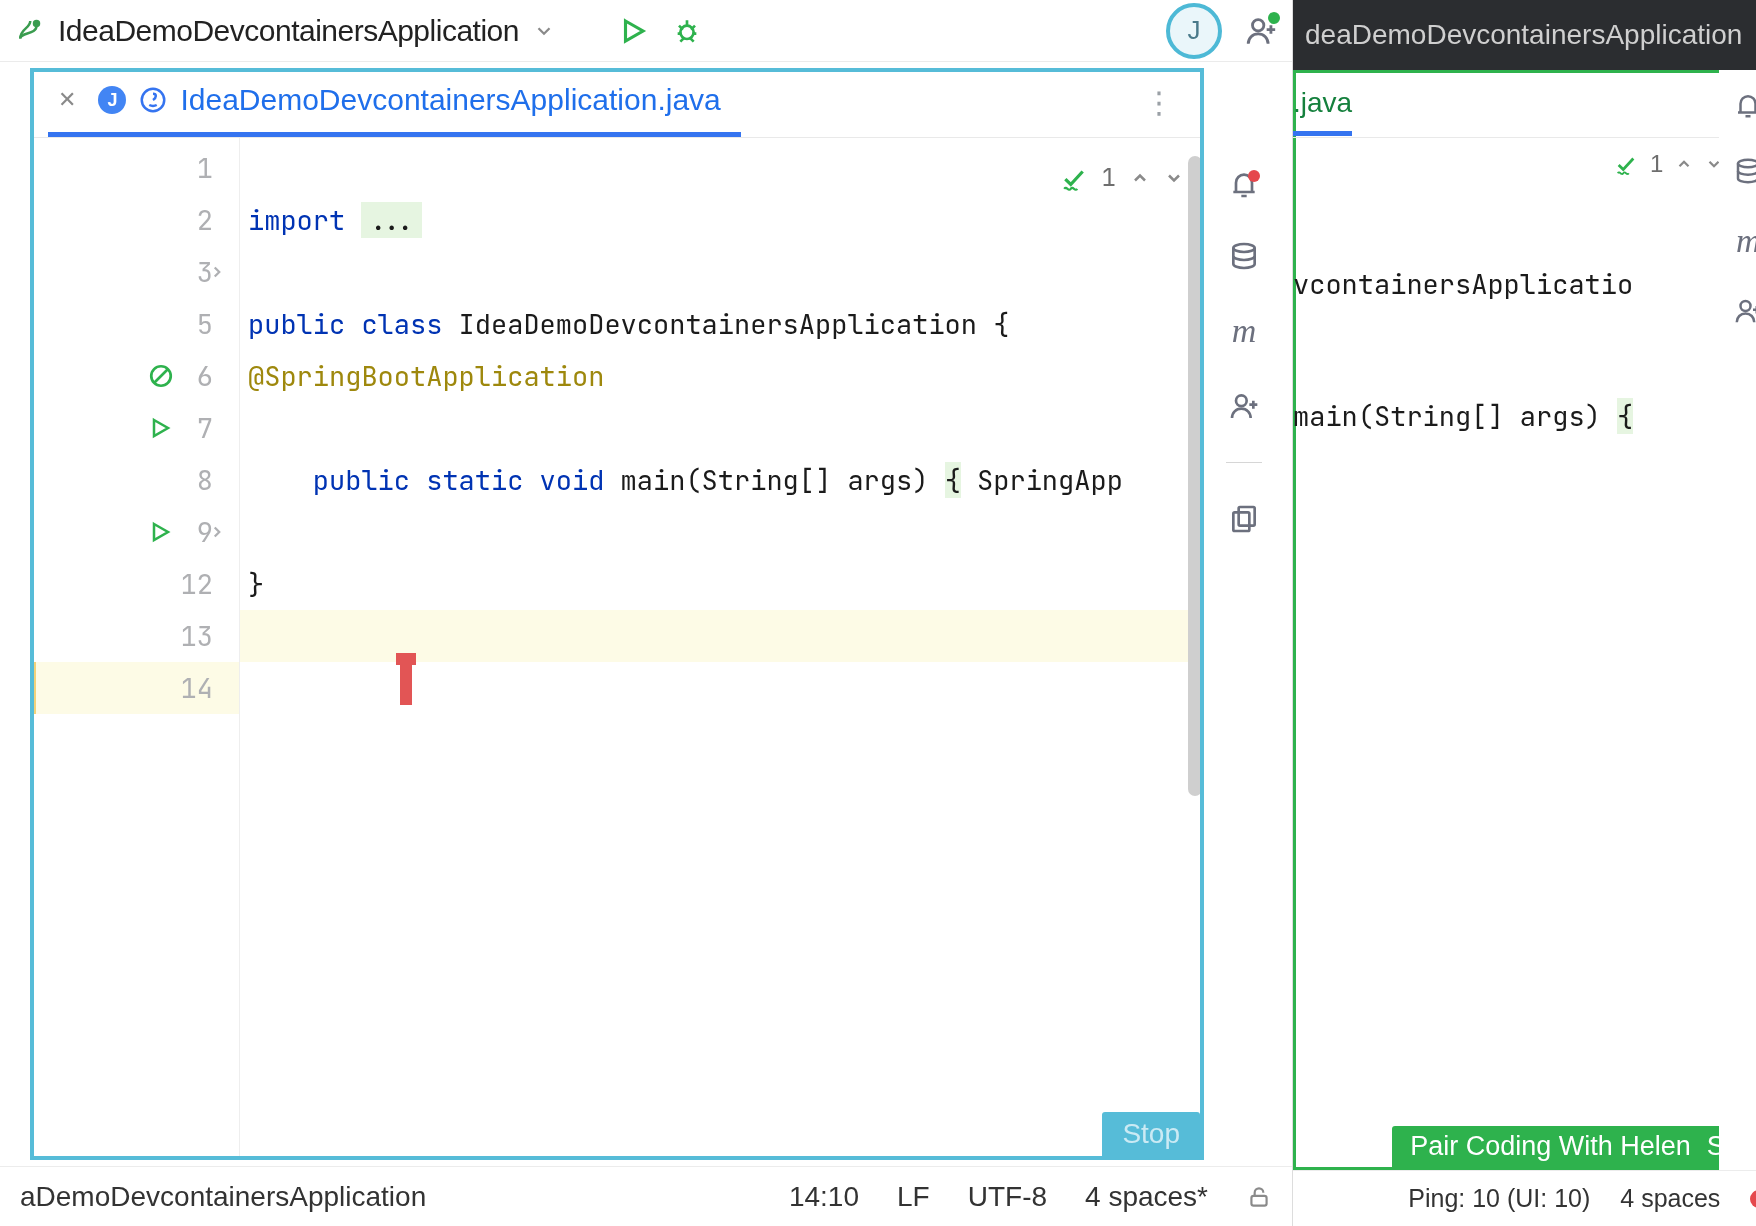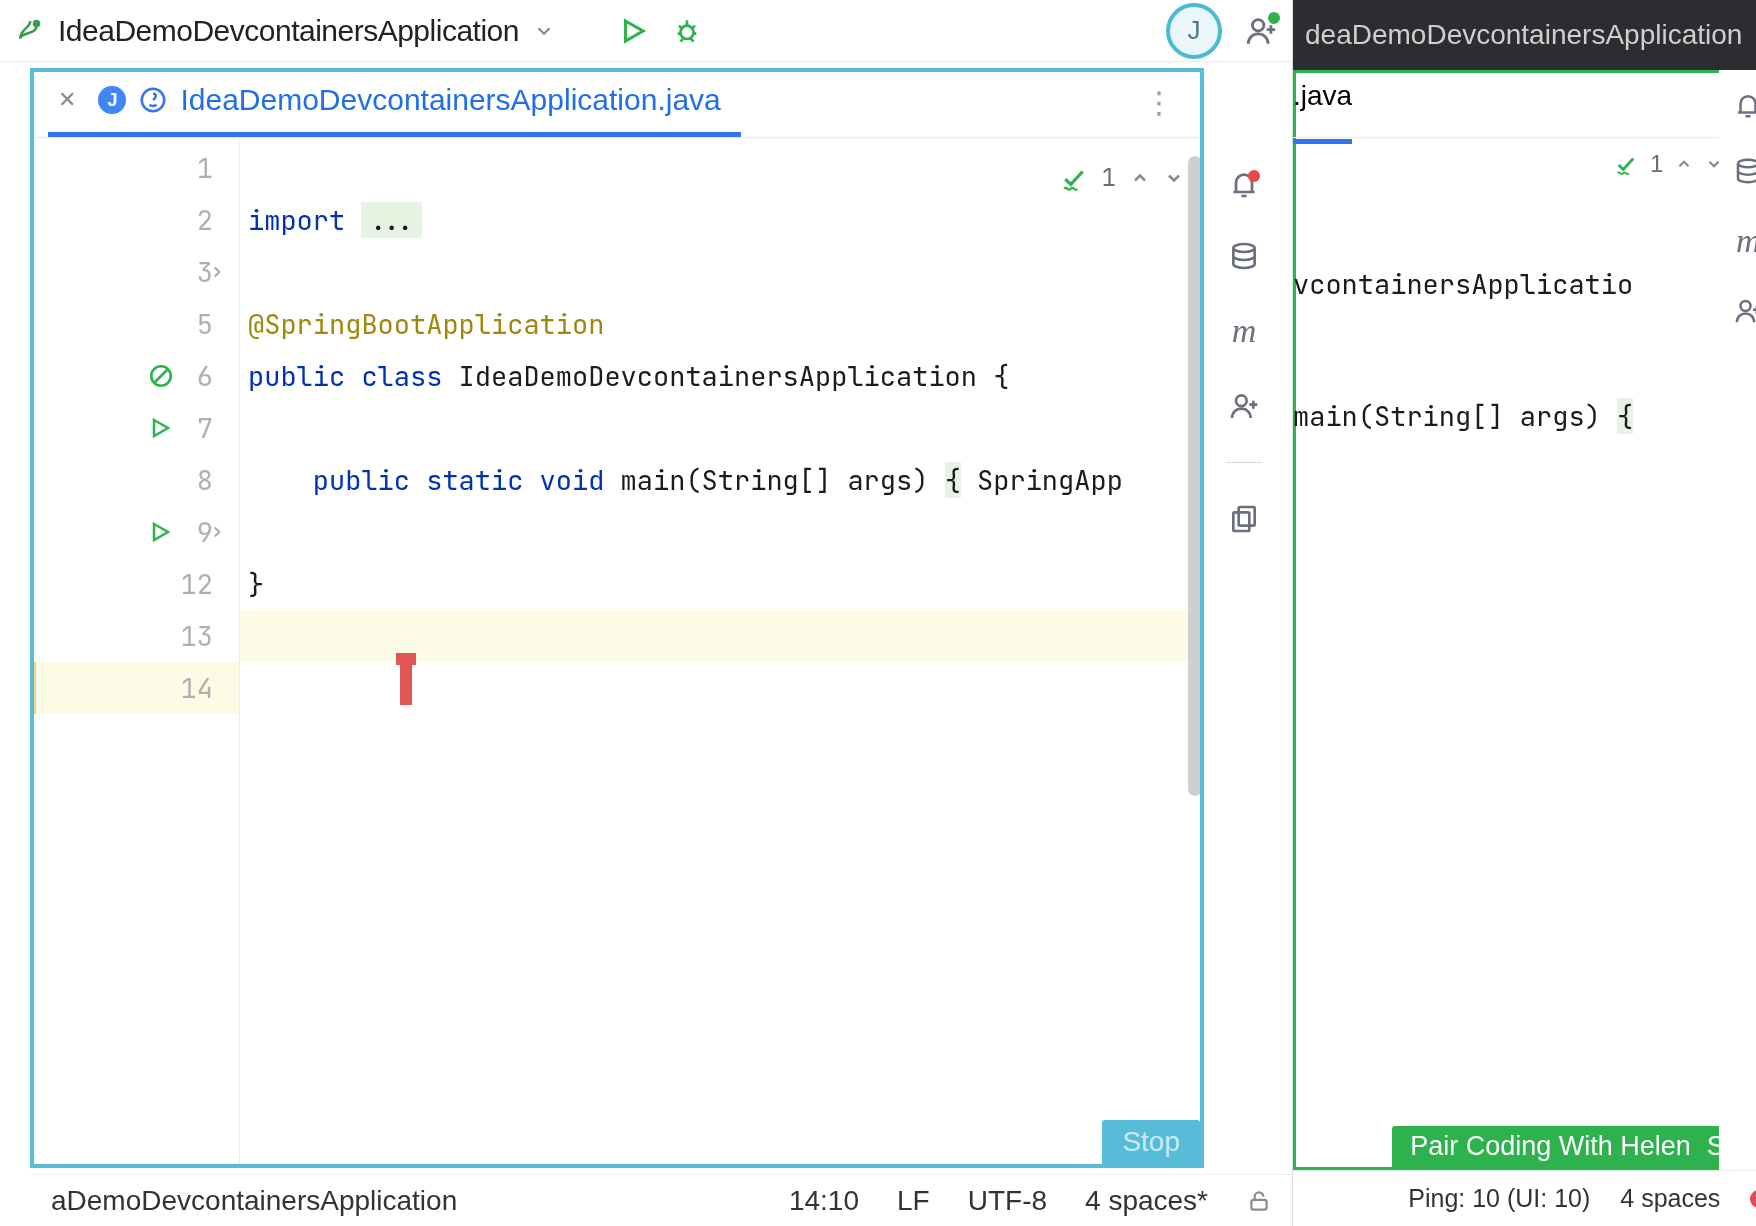--- a/index.html
+++ b/index.html
@@ -63,31 +63,31 @@
 
 
 .rail { position: absolute; right: 20px; top: 100px; width: 56px; display: flex; flex-direction: column; align-items: center; gap: 40px; color: #6c707e; }
 .rail .bell { position: relative; font-size: 30px; }
 .rail .bell .rdot { position: absolute; top: 2px; right: 0; width: 12px; height: 12px; background: #e5484d; border-radius: 50%; }
 .rail .db { font-size: 30px; }
 .rail-m { font-style: italic; font-size: 34px; font-family: Georgia, serif; }
 .rail .sep { width: 36px; height: 1px; background: #d6d6d6; }
 
 
-.status-bar { height: 52px; border-top: 1px solid #ececec; display: flex; align-items: center; padding: 0 20px; font-size: 28px; color: #333; gap: 38px; margin-left: 31px; }
+.status-bar { height: 60px; border-top: 1px solid #ececec; display: flex; align-items: center; padding: 0 20px; font-size: 28px; color: #333; gap: 38px; }
 .status-bar .sp { flex: 1; }
 .lock-ic { color: #8a8a8a; font-size: 26px; }
 
 
 .r-titlebar { height: 70px; background: #2b2d30; color: #cfcfcf; display: flex; align-items: center; padding: 0 12px; font-size: 28px; }
 .r-titlebar .chev { margin-left: 12px; color: #9a9a9a; }
 .r-body { flex: 1; display: flex; position: relative; border-right: 3px solid #2eb24d; }
 .r-body-left { position: absolute; left:0; right:0; top:0; bottom:0; border: 3px solid #2eb24d; border-right:none; }
 .r-tabrow { height: 68px; border-bottom: 1px solid #e9e9e9; display: flex; align-items: center; justify-content: space-between; padding: 0 14px 0 0; position: relative; }
-.r-tab { color: #000000; font-size: 28px; border-bottom: 5px solid #3574f0; padding-bottom: 27px; margin-top:16px; }
+.r-tab { color: #15803d; font-size: 28px; border-bottom: 5px solid #3574f0; padding-bottom: 12px; margin-top:16px; }
 .r-kebab { color: #9aa0a6; font-size: 28px; }
 .r-inspect { position: absolute; top: 80px; right: 60px; display:flex; align-items:center; gap:12px; color:#6e6e6e; font-size:24px; }
 .r-code { position: absolute; left: 0; top: 148px; font-family: "JetBrains Mono", Menlo, Consolas, monospace; font-size: 27px; line-height: 132px; color:#1b1b1b; }
 .r-code .ln { white-space: pre; }
 .r-rail { position: absolute; right: 6px; top: 0; bottom: 0; width: 58px; display:flex; flex-direction:column; align-items:center; gap: 36px; padding-top: 20px; color:#6c707e; background:#fff; }
 .r-status { height: 56px; border-top: 1px solid #ececec; display:flex; align-items:center; padding:0 18px; font-size: 25px; color:#333; gap:30px; justify-content:flex-end; }
 .red-dot { width:18px; height:18px; border-radius:50%; background:#e5484d; }
 
 .pair-pill-green { position:absolute; right:3px; bottom:3px; background:#2eb24d; color:#fff; padding:5px 18px; font-size:27px; border-radius:3px 3px 0 0; display:flex; gap:16px; }
 
@@ -221,22 +221,22 @@
               </div>
             <div class="gutter-row hl">
                 <span class="num">14</span>
               </div>
           </div>
 
           <div class="code-body">
             <div class="code-line"></div>
             <div class="code-line"><span class="kw">import </span><span class="fold-box">...</span></div>
             <div class="code-line"></div>
+            <div class="code-line"><span class="kw">public class</span><span> IdeaDemoDevcontainersApplication </span><span>{</span></div>
             <div class="code-line"><span class="ann">@SpringBootApplication</span></div>
-            <div class="code-line"><span class="kw">public class</span><span> IdeaDemoDevcontainersApplication </span><span>{</span></div>
             <div class="code-line"></div>
             <div class="code-line"><span>    </span><span class="kw">public static void</span><span> main</span><span>(String[] args) </span><span class="mh">{</span><span> SpringApp</span></div>
             <div class="code-line"></div>
             <div class="code-line"><span>}</span></div>
             <div class="code-line hl"></div>
 
             <div class="caret-mark"></div>
 
             <div class="inspect-bar">
               <span class="inspect-ic">

